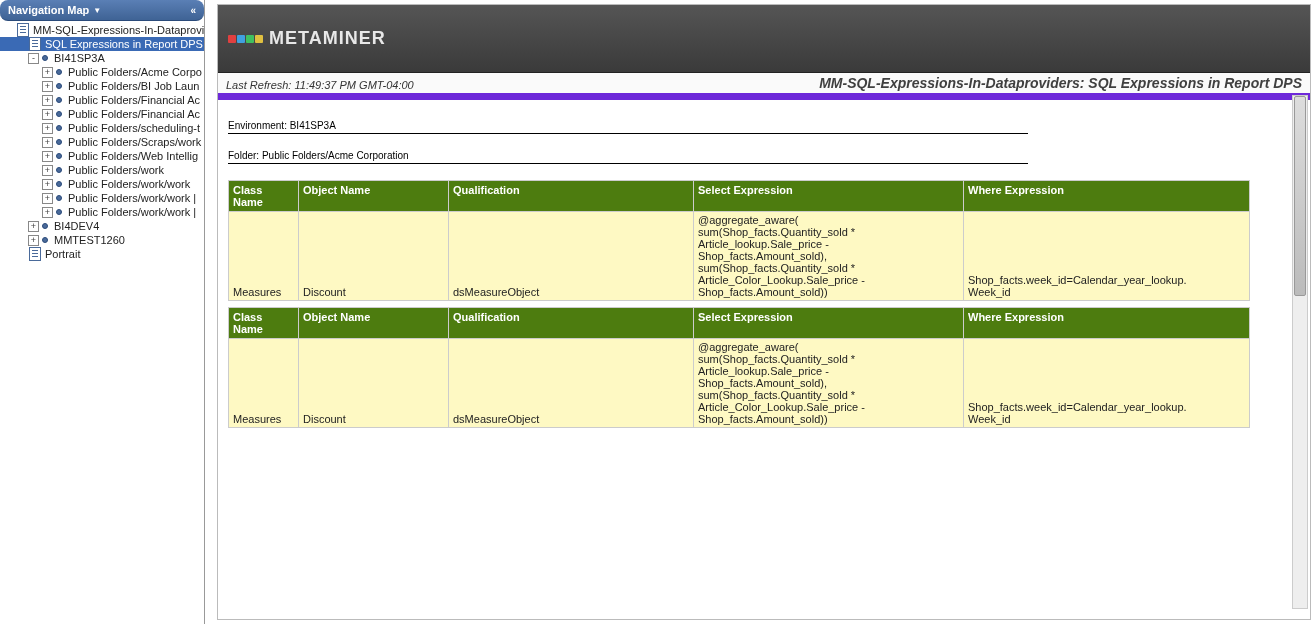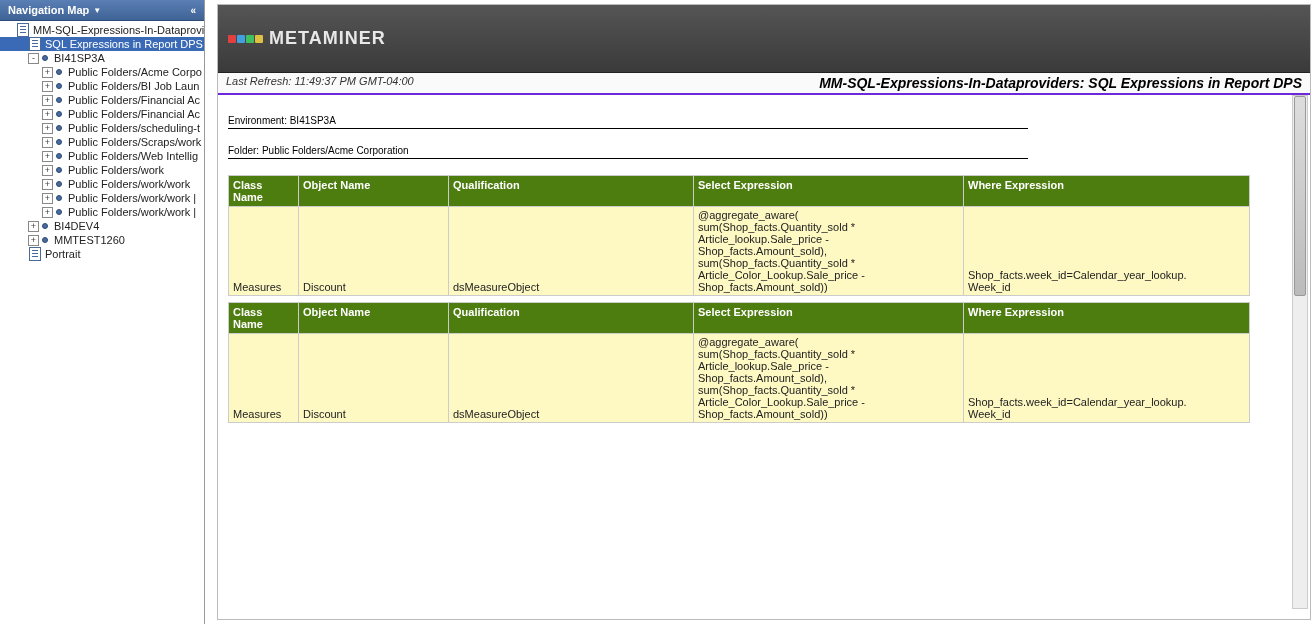--- a/index.html
+++ b/index.html
@@ -1,21 +1,21 @@
 <!DOCTYPE html>
 <html><head>
 <meta charset="utf-8">
 <style>
 * { box-sizing: border-box; margin: 0; padding: 0; }
 body { font-family: Arial, Helvetica, sans-serif; font-size: 11px; background: #f5f5f5; overflow: hidden; }
 .app { display: flex; width: 1315px; height: 624px; background: #fff; box-shadow: 0 2px 10px rgba(0,0,0,0.3); }
 
 
 .sidebar { width: 205px; background: #fff; border-right: 1px solid #999; display: flex; flex-direction: column; }
-.nav-header { background: linear-gradient(#5a7fb5, #3f6395); color: #fff; font-weight: bold; padding: 4px 8px; display: flex; justify-content: space-between; align-items: center; font-size: 11px; border-bottom: 1px solid #2a4a7a; }
+.nav-header { background: linear-gradient(#5a7fb5, #3f6395); color: #fff; font-weight: bold; padding: 4px 8px; display: flex; justify-content: space-between; align-items: center; font-size: 11px; border-bottom: 1px solid #2a4a7a; border-radius: 8px; }
 .nav-header-title { display: flex; align-items: center; gap: 4px; }
 .nav-collapse { cursor: pointer; font-size: 10px; }
 .tree { padding: 2px 0; overflow: hidden; flex: 1; }
 .tree-item { display: flex; align-items: center; padding: 1px 2px; cursor: pointer; white-space: nowrap; overflow: hidden; font-size: 11px; color: #222; }
 .tree-item.selected { background: #3a6ab5; color: #fff; }
 .tree-item .expander { width: 11px; height: 11px; display: inline-flex; align-items: center; justify-content: center; border: 1px solid #888; background: #fff; font-size: 9px; line-height: 1; color: #444; margin-right: 3px; flex-shrink: 0; cursor: pointer; }
 .tree-item .expander.empty { border: none; background: transparent; }
 .tree-item .node-icon { width: 14px; height: 12px; margin-right: 3px; flex-shrink: 0; display: inline-flex; align-items: center; justify-content: center; }
 .tree-item .bullet { width: 6px; height: 6px; border-radius: 50%; background: #4a6a9a; border: 1px solid #2a4a7a; flex-shrink: 0; margin-right: 6px; }
 .tree-item .doc-icon { width: 12px; height: 14px; background: #fff; border: 1px solid #4a6a9a; position: relative; }
@@ -24,23 +24,23 @@
 .indent-1 { padding-left: 14px; }
 .indent-2 { padding-left: 28px; }
 .indent-3 { padding-left: 42px; }
 
 
 .main { flex: 1; display: flex; flex-direction: column; background: #fff; margin: 4px 4px 4px 12px; border: 1px solid #bbb; overflow: hidden; position: relative; }
 .brand-bar { background: linear-gradient(#555, #3a3a3a); padding: 23px 10px; display: flex; align-items: center; border-bottom: 1px solid #222; }
 .brand-bar .logo-dots { display: inline-flex; gap: 1px; margin-right: 6px; }
 .brand-bar .logo-dots span { width: 8px; height: 8px; border-radius: 1px; }
 .brand-name { color: #e8e8e8; font-weight: bold; font-size: 18px; letter-spacing: 1px; font-family: 'Arial Narrow', Arial, sans-serif; }
-.title-bar { display: flex; justify-content: space-between; align-items: flex-start; padding: 2px 8px; border-bottom: 2px solid #6d28d9; background: #fafafa; }
+.title-bar { display: flex; justify-content: space-between; align-items: flex-end; padding: 2px 8px; border-bottom: 7px solid #6d28d9; background: #fafafa; }
 .title-refresh { font-style: italic; font-size: 11px; color: #333; }
-.title-doc { font-weight: bold; font-style: italic; font-size: 14px; color: #000000; }
+.title-doc { font-weight: bold; font-style: italic; font-size: 14px; color: #404040; }
 .content { padding: 20px 10px 10px 10px; overflow: auto; flex: 1; }
 .section-h { font-size: 10px; font-weight: normal; border-bottom: 1px solid #000; padding-bottom: 2px; margin-bottom: 16px; width: 800px; }
 .section-h.doc-h { margin-top: 28px; margin-bottom: 10px; }
 table.data { border-collapse: collapse; width: 1022px; font-size: 11px; margin-bottom: 6px; }
 table.data th { background: #4d7c0f; color: #fff; font-weight: bold; text-align: left; padding: 3px 4px; border: 1px solid #ccc; vertical-align: top; }
 table.data td { background: #fef9c3; padding: 2px 4px; border: 1px solid #ccc; vertical-align: bottom; color: #222; }
 table.data td.expr { white-space: pre-line; }
 .col-class { width: 70px; }
 .col-obj { width: 150px; }
 .col-qual { width: 245px; }

